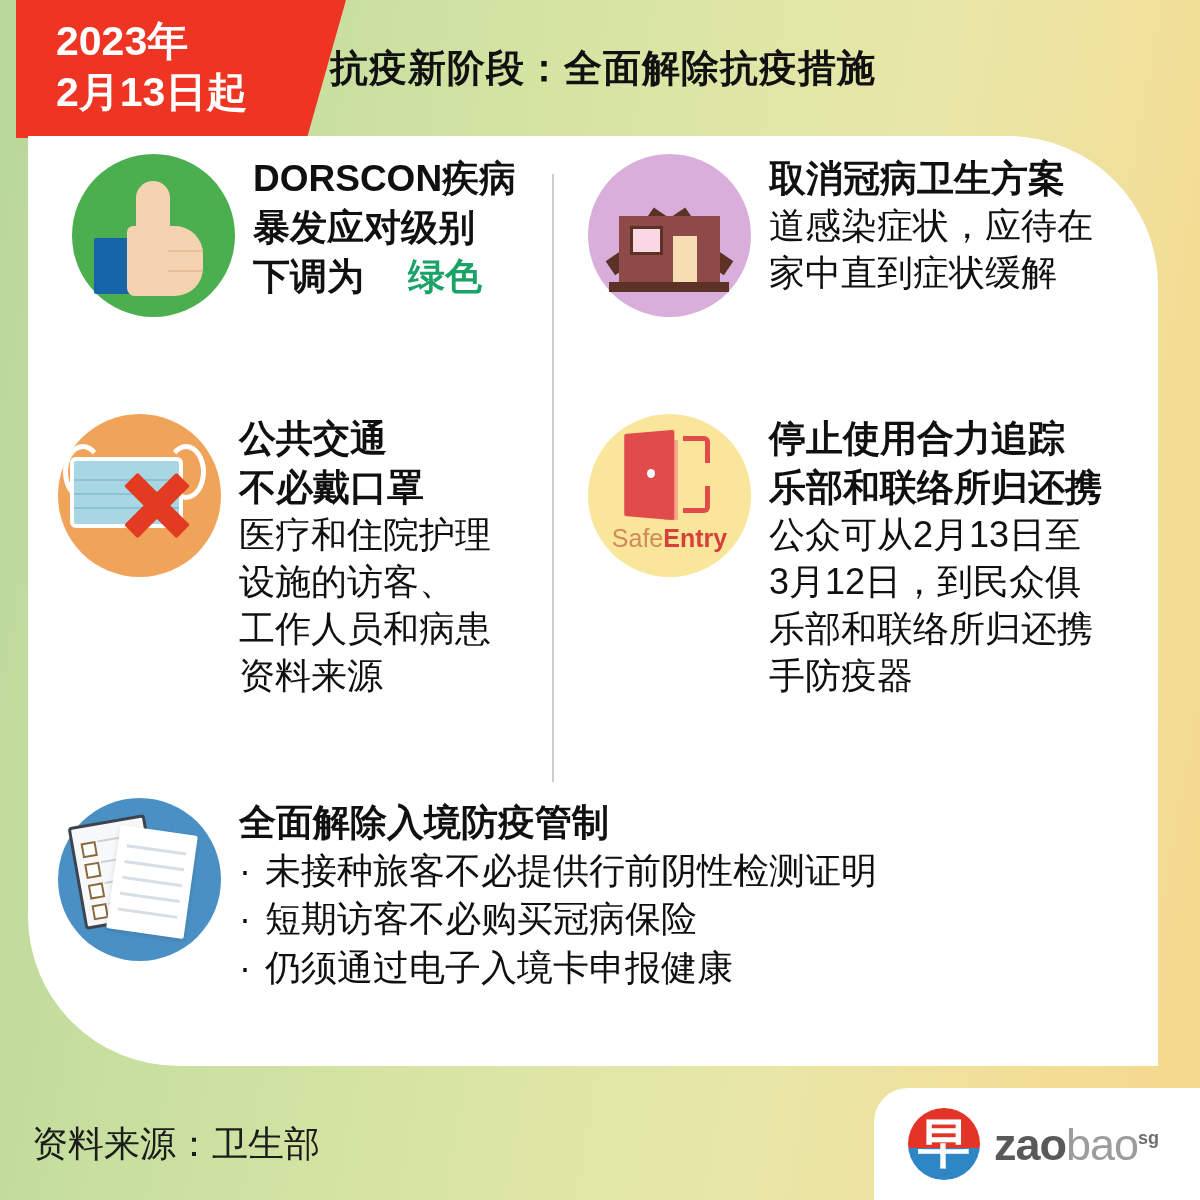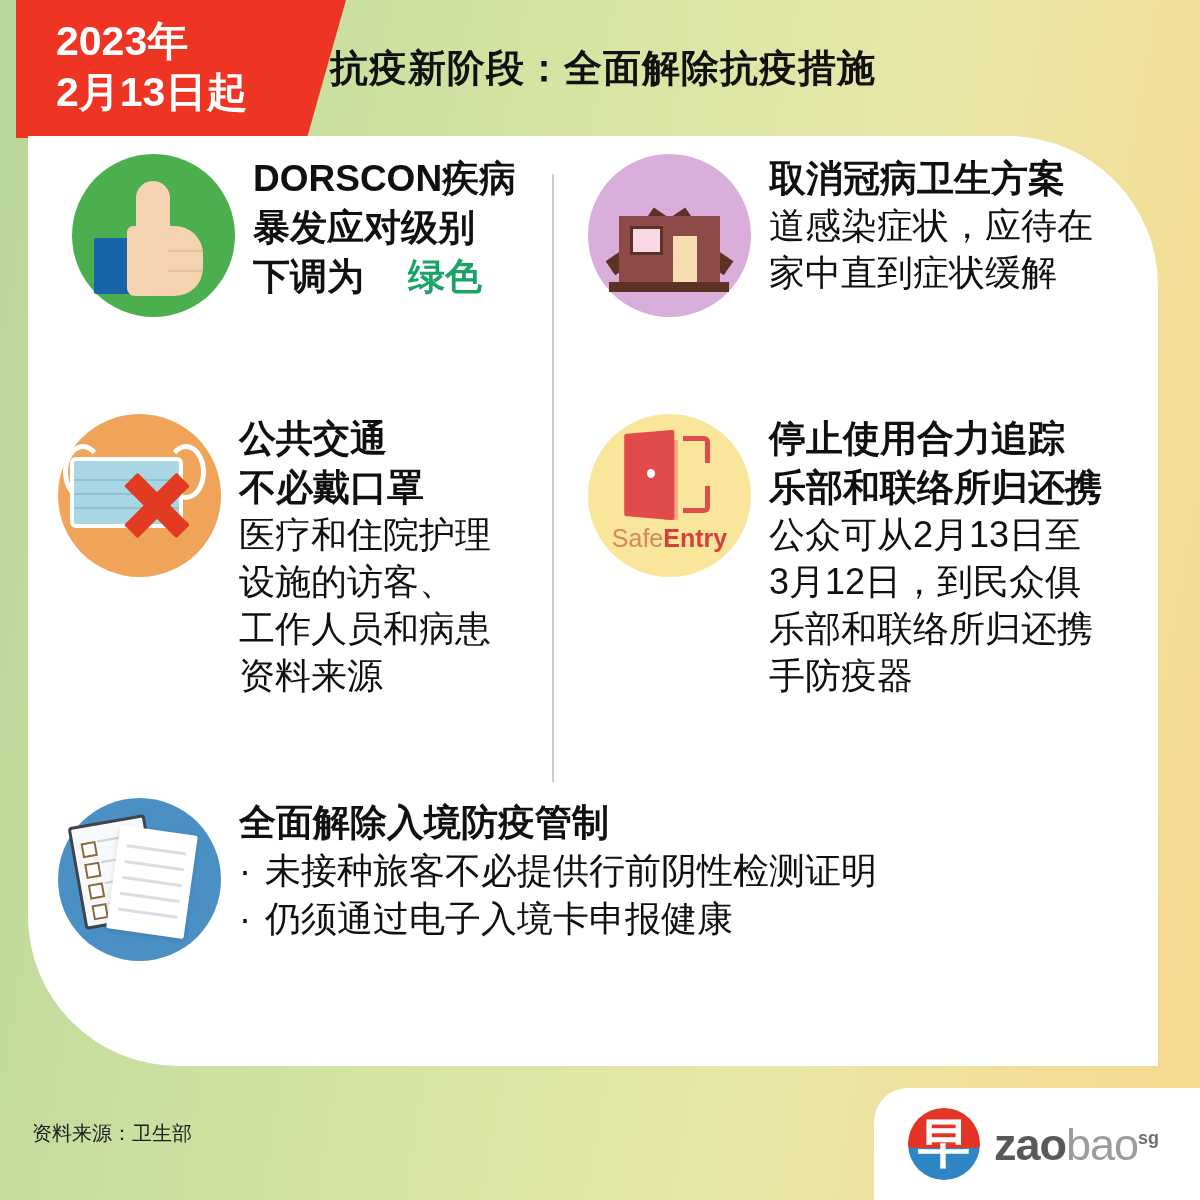--- a/index.html
+++ b/index.html
@@ -267,21 +267,21 @@
     display: inline-block;
     width: 26px;
     text-align: left;
   }
 
   
   #source {
     position: absolute;
     left: 32px;
     top: 1120px;
-    font-size: 20px;
+    font-size: 36px;
     color: #1c1c1c;
     white-space: nowrap;
     z-index: 5;
   }
 
   #logo-card {
     position: absolute;
     right: 0;
     bottom: 0;
     width: 326px;
@@ -439,20 +439,21 @@
             <div class="sline" style="top:34px"></div>
             <div class="sline" style="top:50px"></div>
             <div class="sline" style="top:66px"></div>
             <div class="sline" style="top:82px"></div>
           </div>
         </div>
       </div>
       <div class="item-text">
         <div class="head-line">全面解除入境防疫管制</div>
         <div class="bullet-line"><span class="bullet-dot">·</span><span>未接种旅客不必提供行前阴性检测证明</span></div>
+        <div class="bullet-line"><span class="bullet-dot">·</span><span>短期访客不必购买冠病保险</span></div>
         <div class="bullet-line"><span class="bullet-dot">·</span><span>仍须通过电子入境卡申报健康</span></div>
       </div>
     </div>
 
   </div>
 
   <div id="source">资料来源：卫生部</div>
 
   <div id="logo-card">
     <div class="zb-mark">

